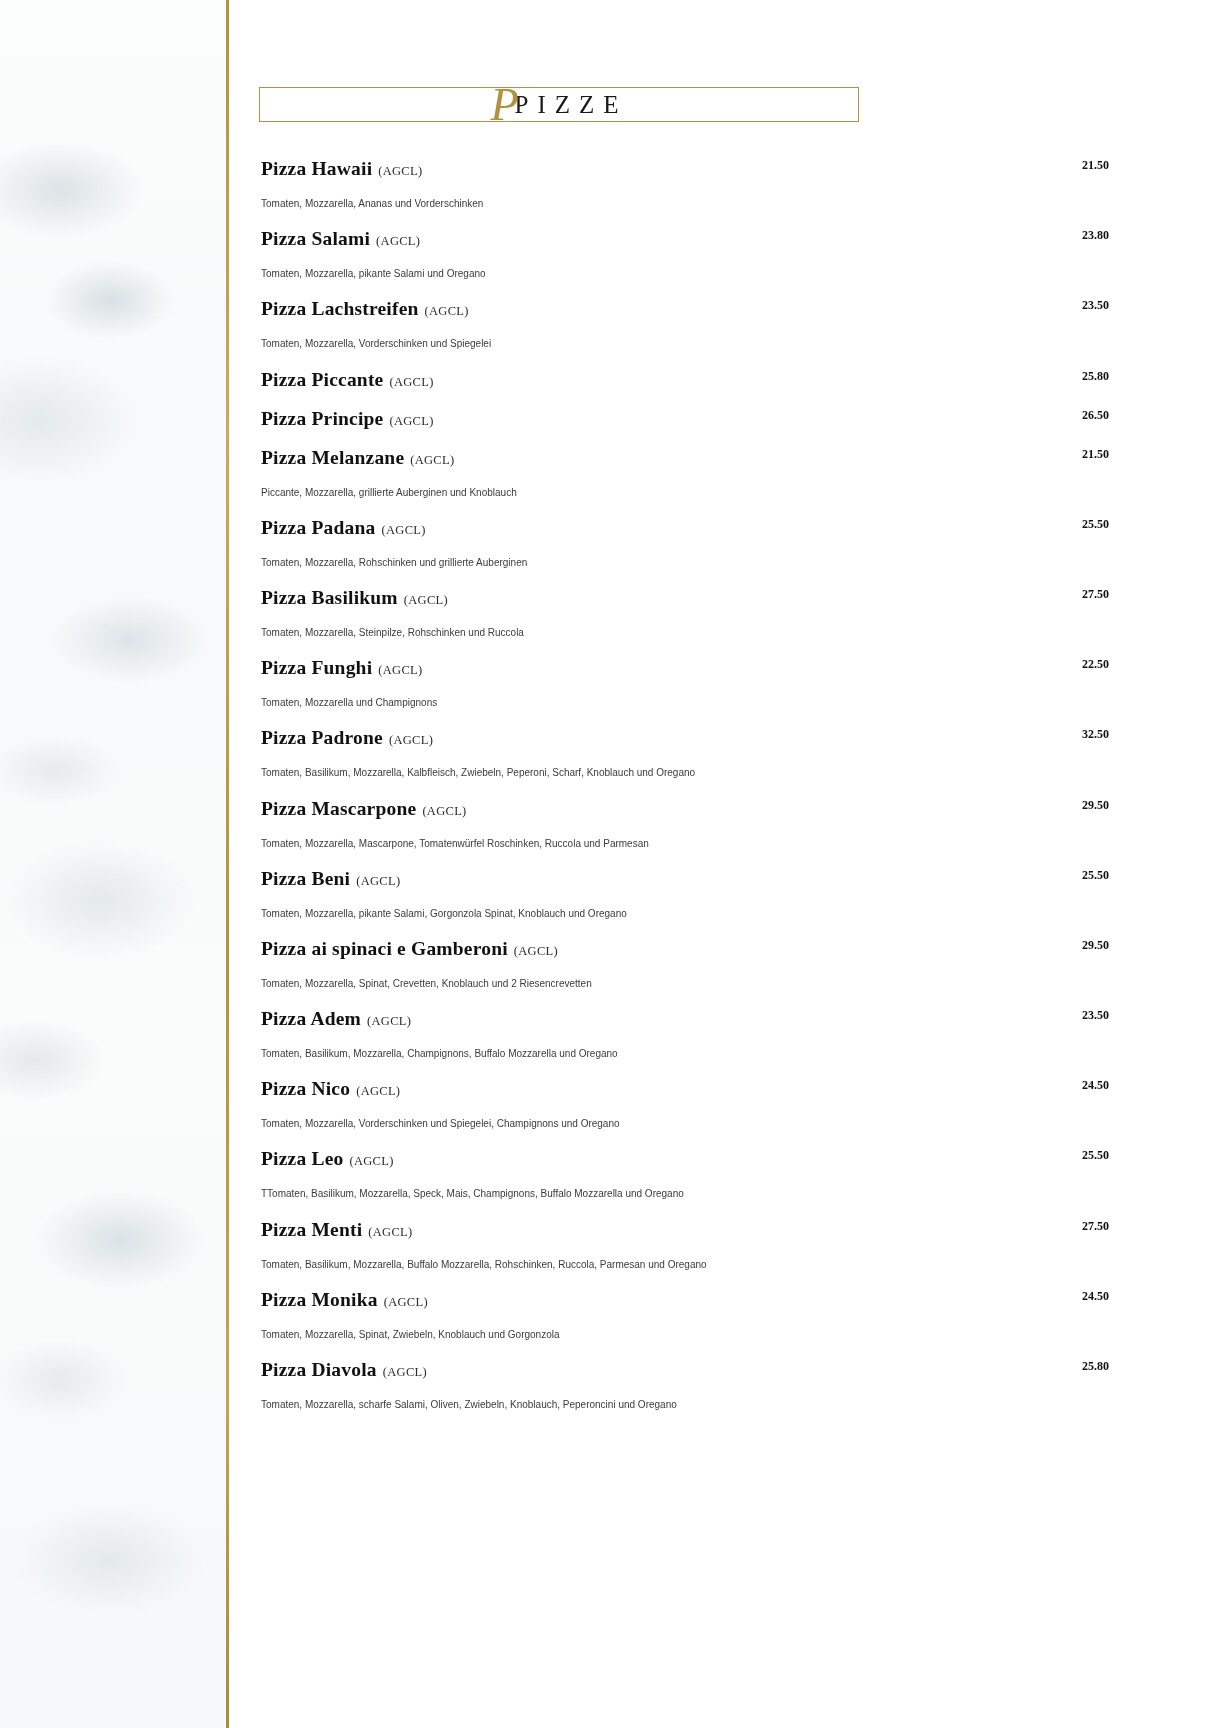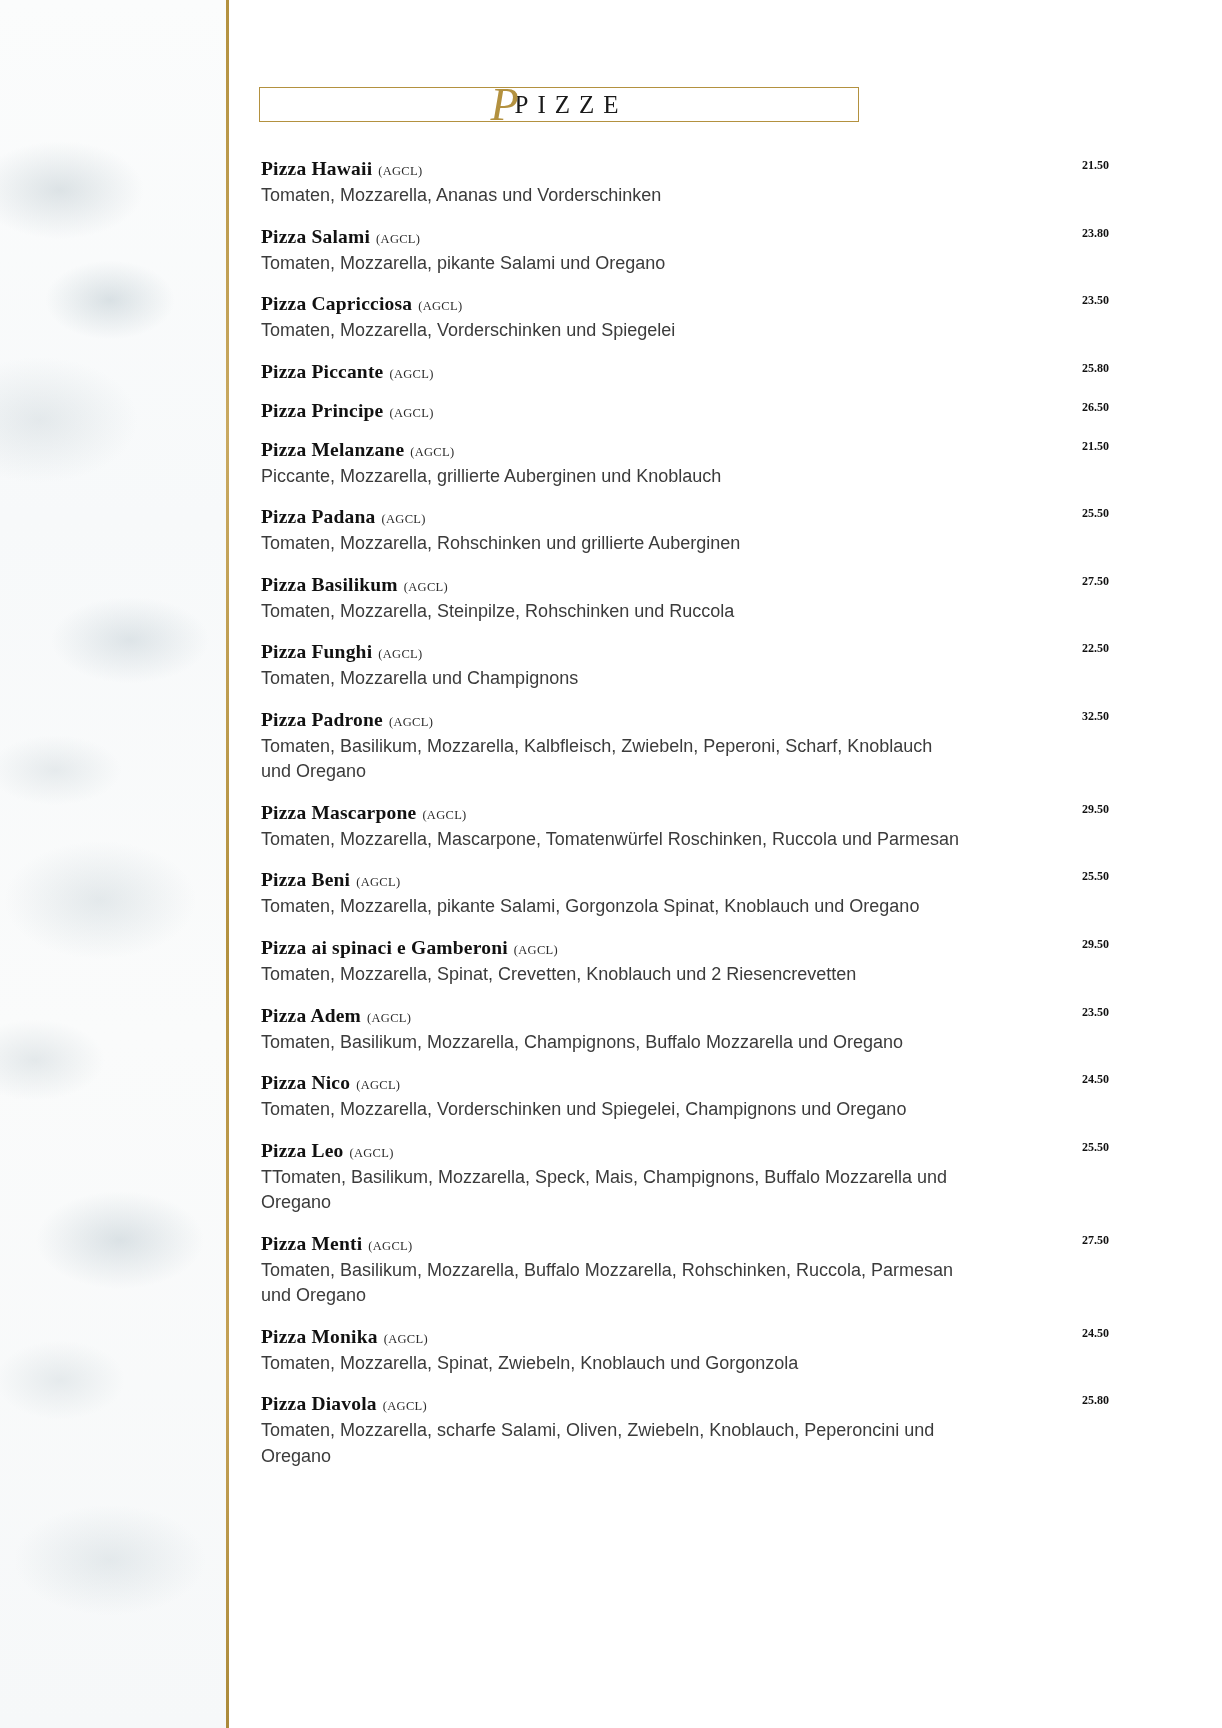--- a/index.html
+++ b/index.html
@@ -121,23 +121,23 @@
     font-family: "Liberation Serif", serif;
     font-weight: bold;
     font-size: 12px;
     color: #111111;
     white-space: nowrap;
     position: absolute;
     right: -20px;
     top: 0;
   }
   .item-desc {
-    margin-top: 3px;
+    margin-top: 17px;
     font-family: "Liberation Sans", sans-serif;
-    font-size: 18px;
+    font-size: 10px;
     line-height: 1.42;
     color: #3b3b3b;
     max-width: 700px;
   }
 </style>
 </head>
 <body>
 
 <div class="marble-band"></div>
 <div class="gold-rule"></div>
@@ -165,21 +165,21 @@
             <span class="item-name">Pizza Salami</span>
             <span class="item-tag">(AGCL)</span>
           </div>
           <span class="item-price">23.80</span>
         </div>
         <div class="item-desc">Tomaten, Mozzarella, pikante Salami und Oregano</div>
       </div>
       <div class="item">
         <div class="item-head">
           <div class="item-name-wrap">
-            <span class="item-name">Pizza Capricciosa</span>
+            <span class="item-name">Pizza Lachstreifen</span>
             <span class="item-tag">(AGCL)</span>
           </div>
           <span class="item-price">23.50</span>
         </div>
         <div class="item-desc">Tomaten, Mozzarella, Vorderschinken und Spiegelei</div>
       </div>
       <div class="item">
         <div class="item-head">
           <div class="item-name-wrap">
             <span class="item-name">Pizza Piccante</span>

